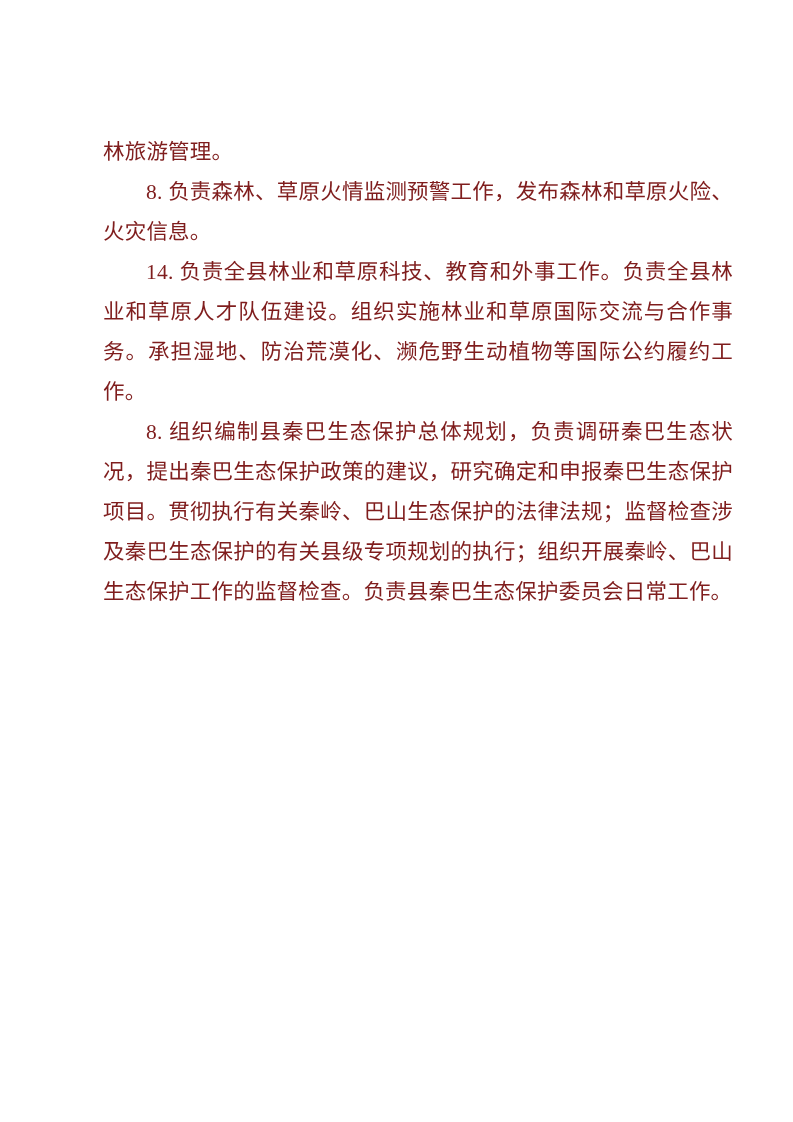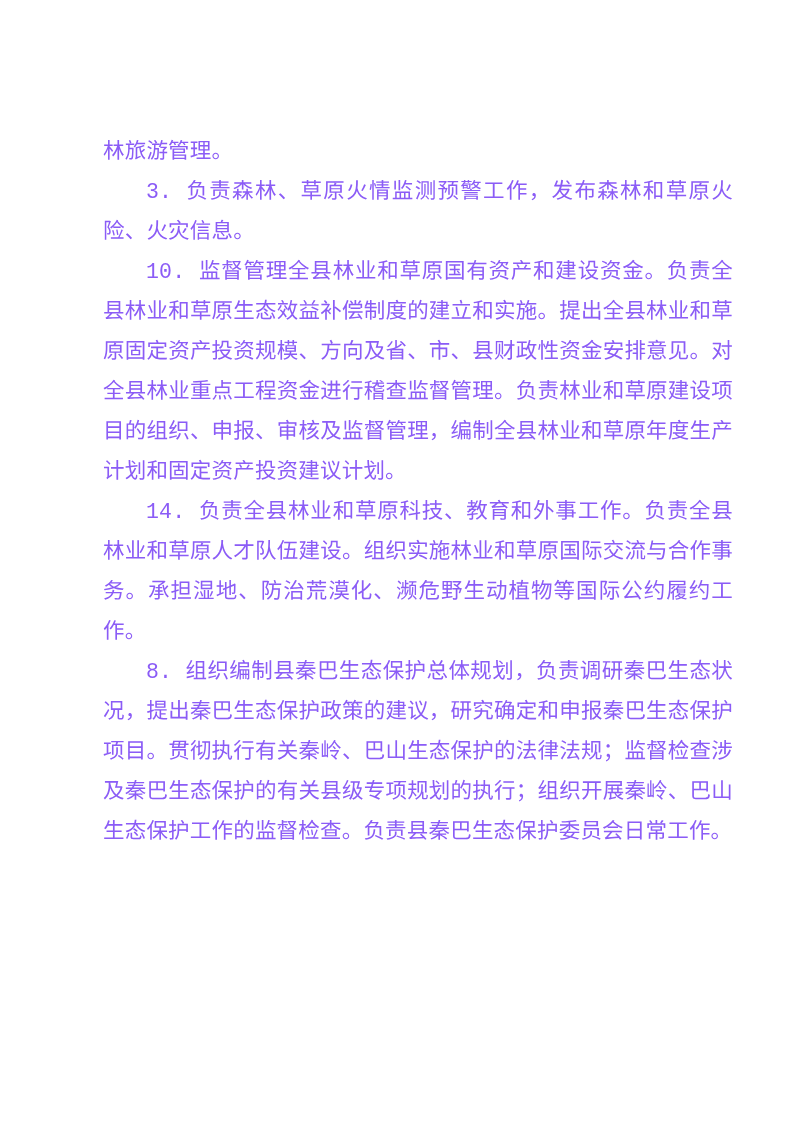--- a/index.html
+++ b/index.html
@@ -13,40 +13,38 @@
     height: 1122px;
     background: #ffffff;
     overflow: hidden;
     font-family: "Liberation Serif", "DejaVu Serif", serif;
   }
   .content {
     position: absolute;
     left: 103px;
     top: 132px;
     width: 630px;
-    color: #8b5cf6;
+    color: #7f1d1d;
     font-size: 21.5px;
     line-height: 40px;
     text-align: justify;
     text-justify: inter-ideograph;
     letter-spacing: 0.2px;
-    font-family: Liberation Mono, monospace;
   }
   .content p {
     margin: 0;
     padding: 0;
   }
   .content p.indent {
     text-indent: 2em;
   }
 </style>
 </head>
 <body>
 
 <div class="page">
   <div class="content">
     <p>林旅游管理。</p>
-    <p class="indent">3. 负责森林、草原火情监测预警工作，发布森林和草原火险、火灾信息。</p>
-    <p class="indent">10. 监督管理全县林业和草原国有资产和建设资金。负责全县林业和草原生态效益补偿制度的建立和实施。提出全县林业和草原固定资产投资规模、方向及省、市、县财政性资金安排意见。对全县林业重点工程资金进行稽查监督管理。负责林业和草原建设项目的组织、申报、审核及监督管理，编制全县林业和草原年度生产计划和固定资产投资建议计划。</p>
+    <p class="indent">8. 负责森林、草原火情监测预警工作，发布森林和草原火险、火灾信息。</p>
     <p class="indent">14. 负责全县林业和草原科技、教育和外事工作。负责全县林业和草原人才队伍建设。组织实施林业和草原国际交流与合作事务。承担湿地、防治荒漠化、濒危野生动植物等国际公约履约工作。</p>
     <p class="indent">8. 组织编制县秦巴生态保护总体规划，负责调研秦巴生态状况，提出秦巴生态保护政策的建议，研究确定和申报秦巴生态保护项目。贯彻执行有关秦岭、巴山生态保护的法律法规；监督检查涉及秦巴生态保护的有关县级专项规划的执行；组织开展秦岭、巴山生态保护工作的监督检查。负责县秦巴生态保护委员会日常工作。</p>
   </div>
 </div>
 
 </body></html>

